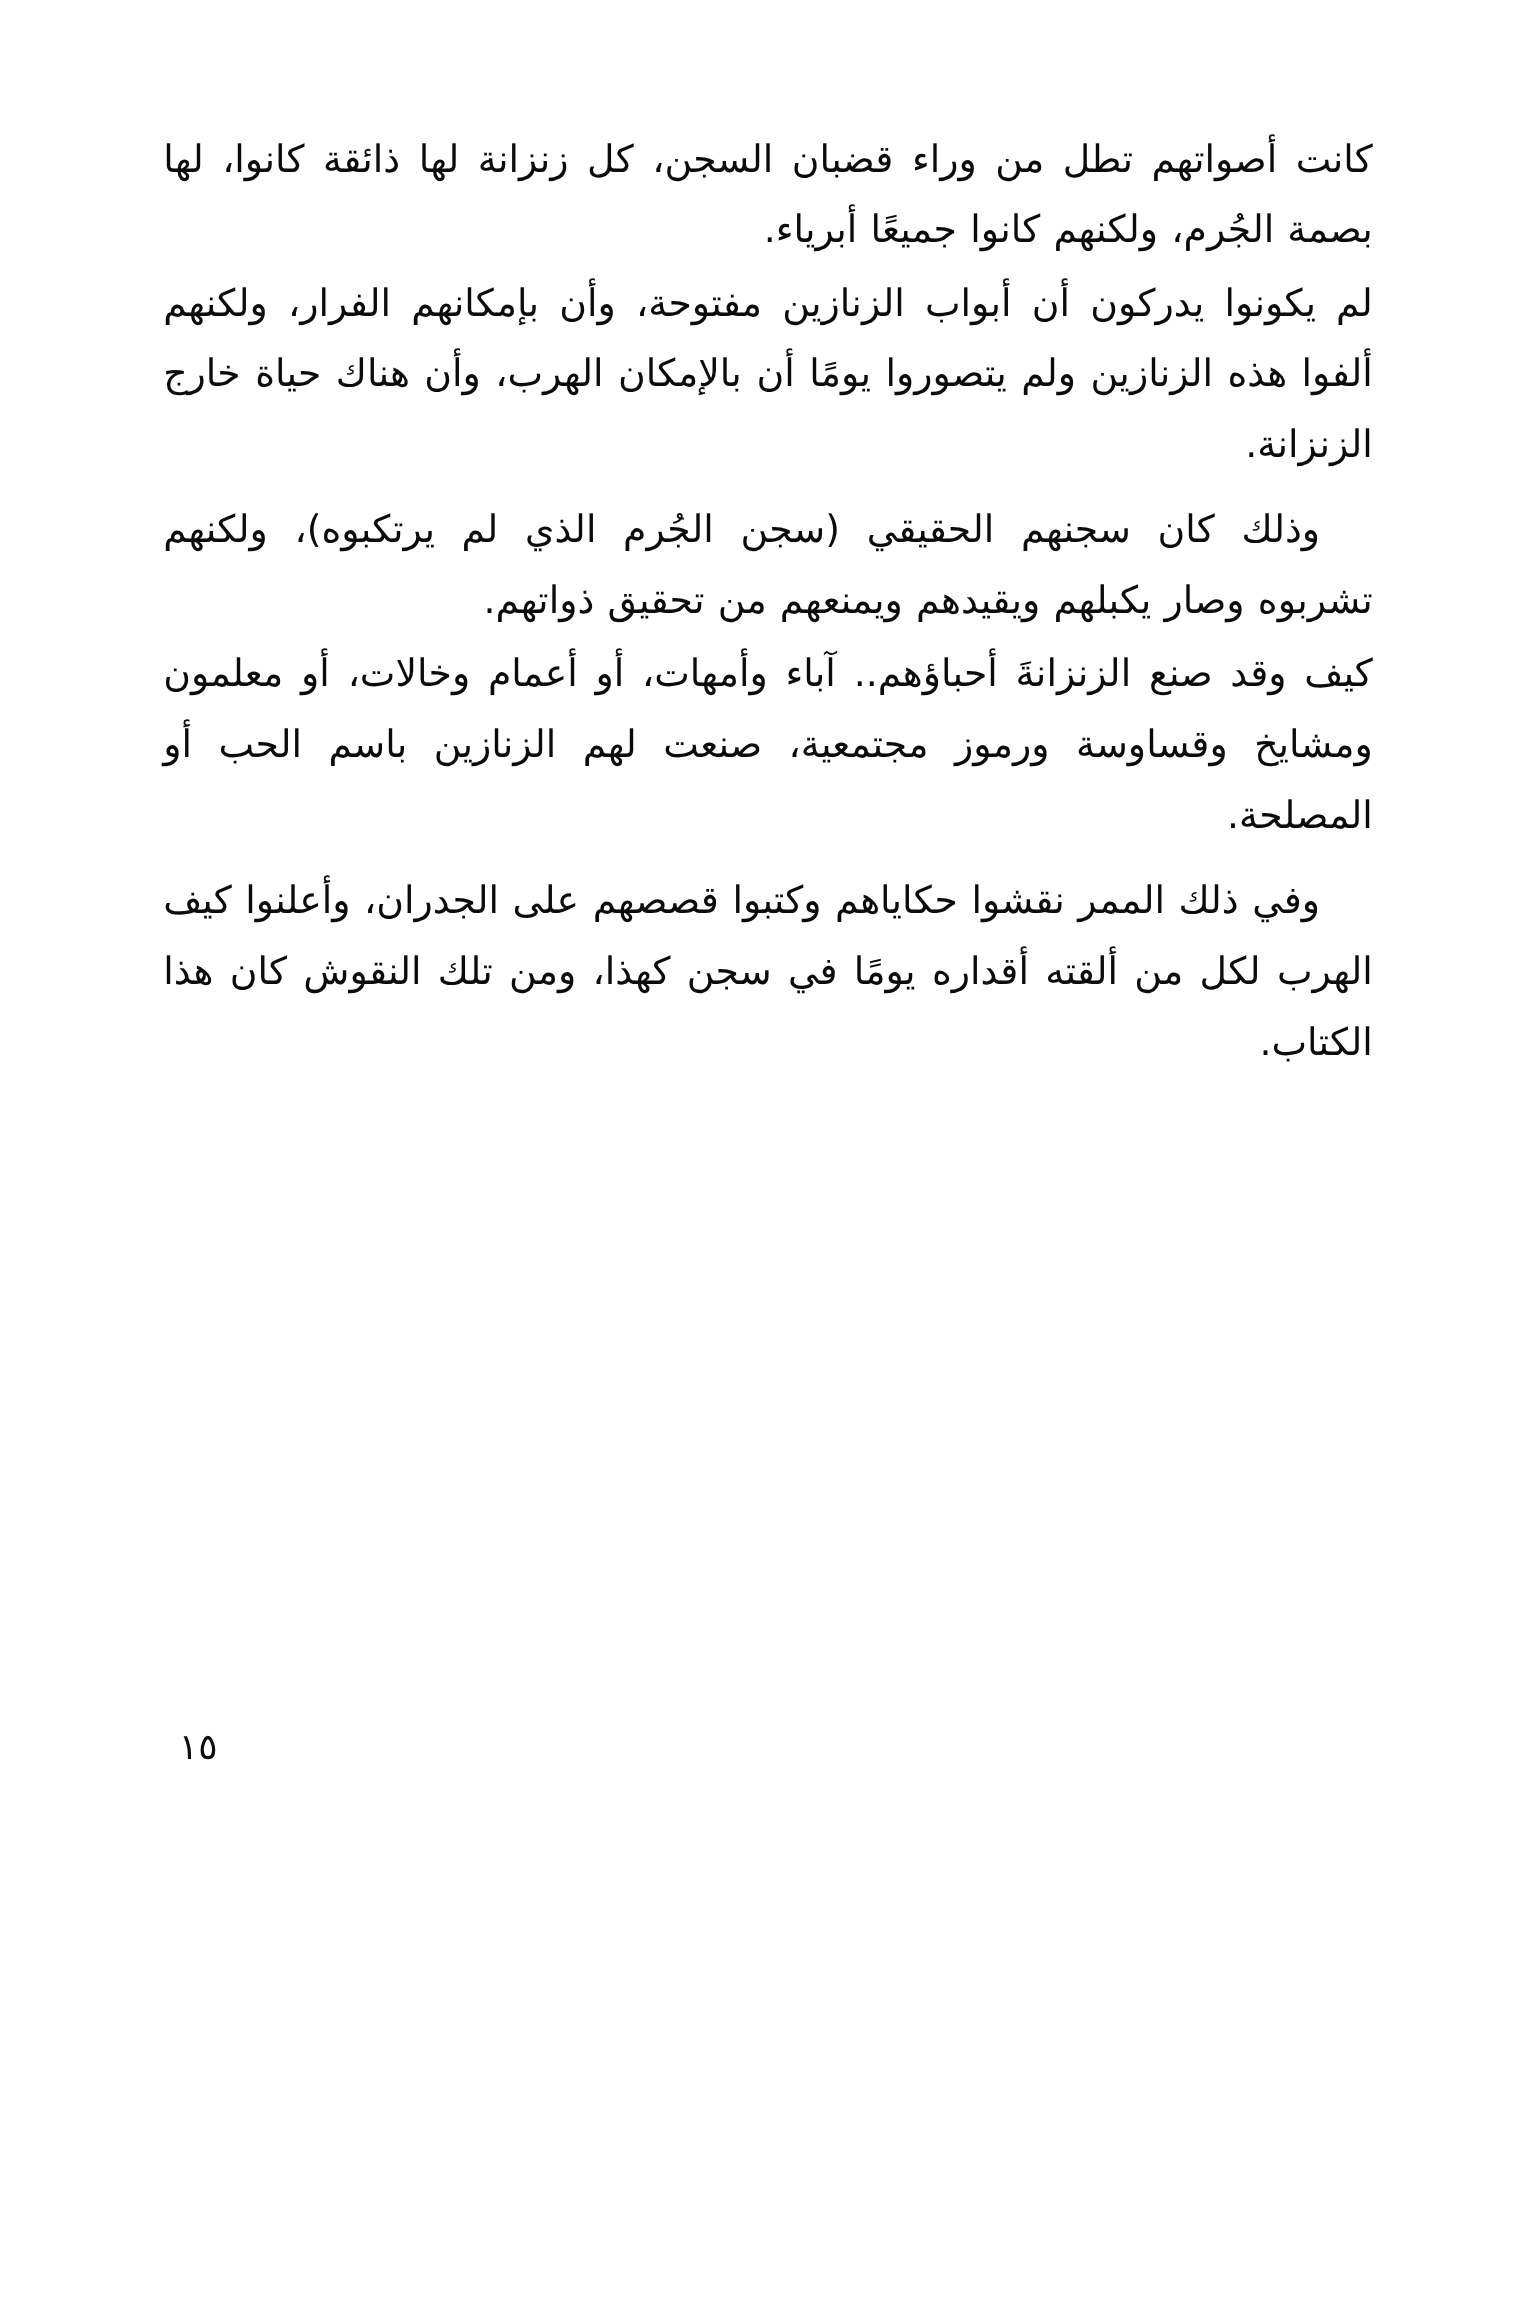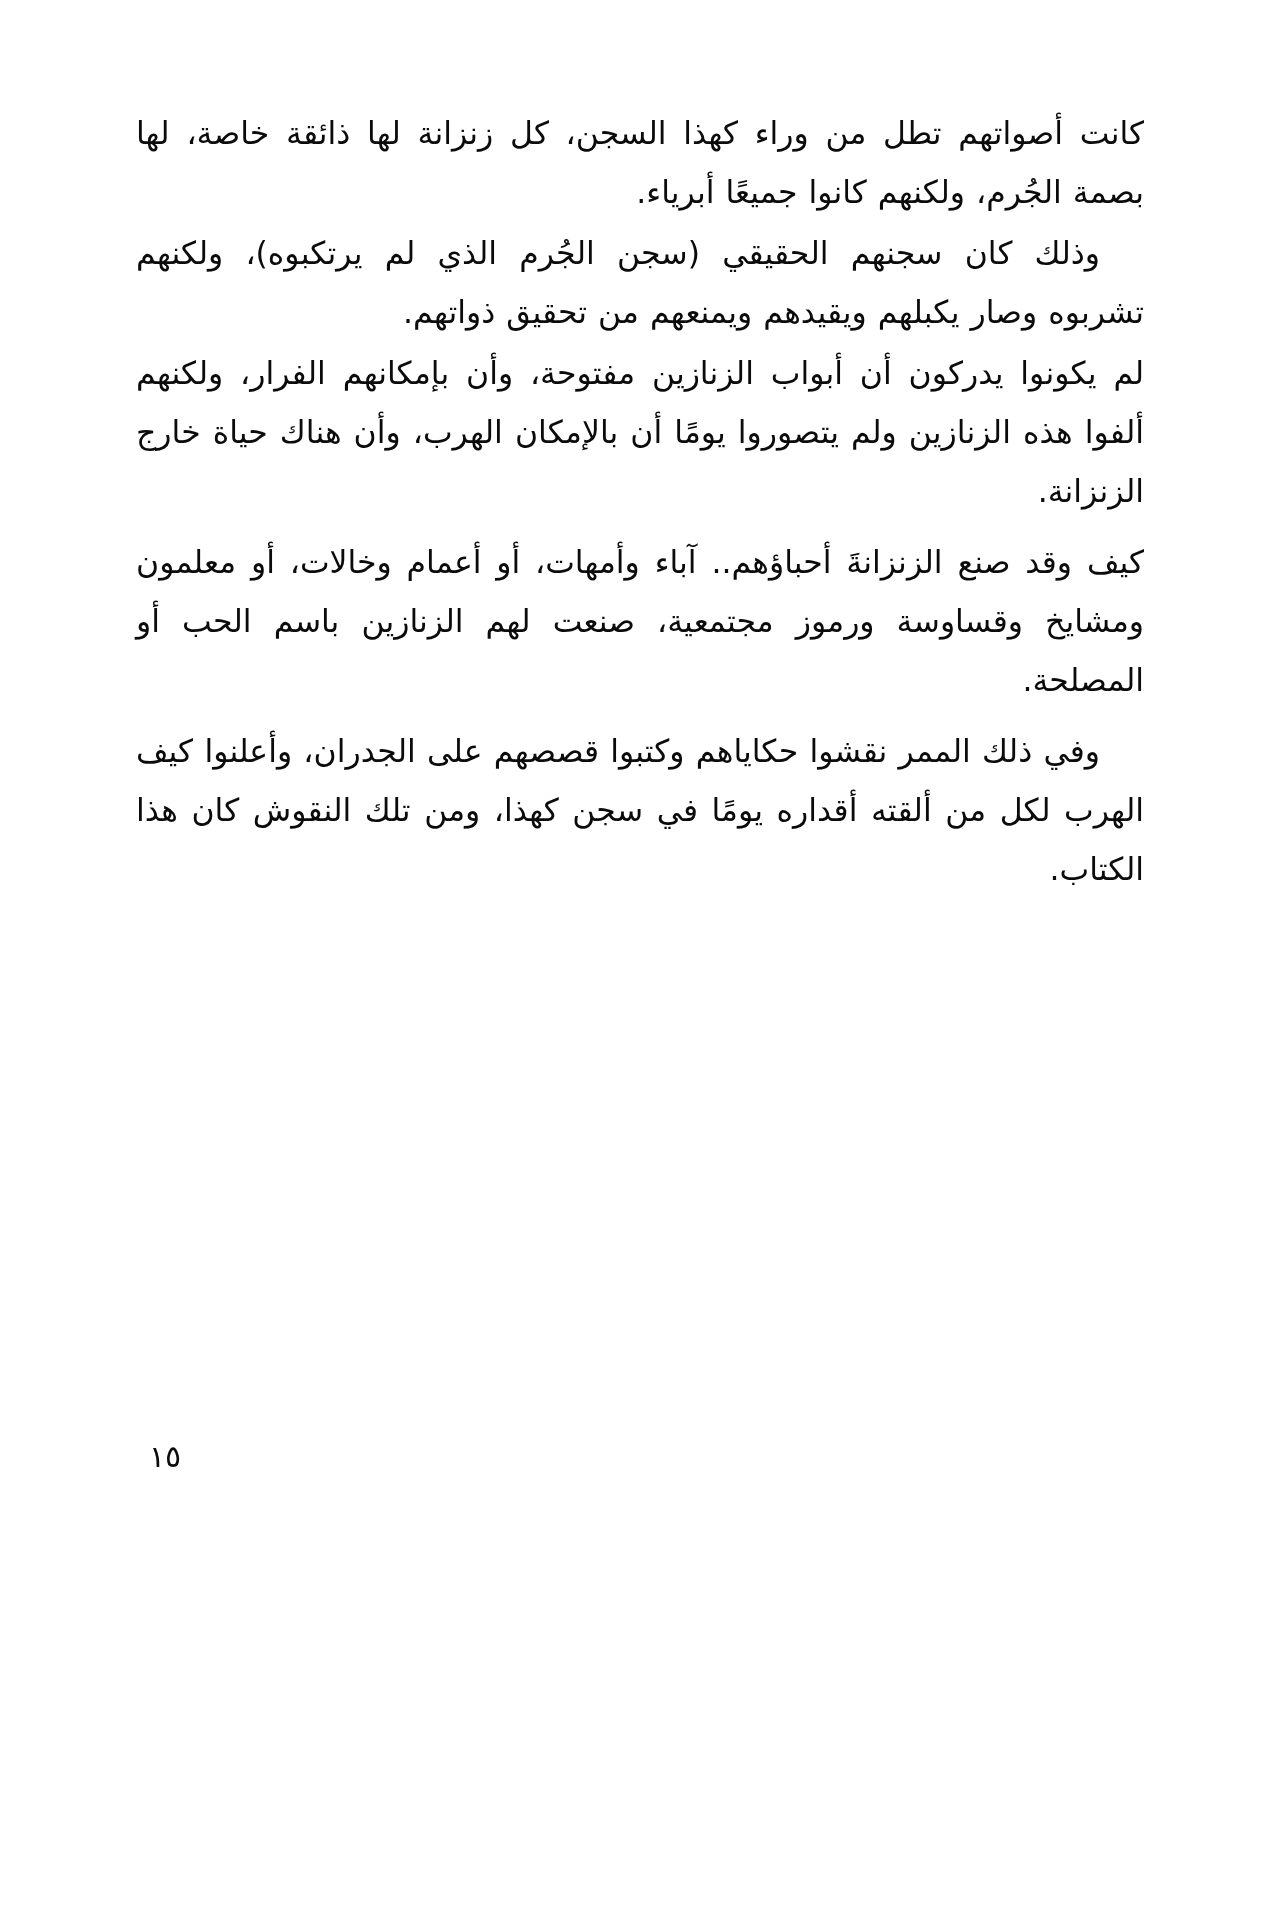--- a/index.html
+++ b/index.html
@@ -68,25 +68,25 @@
     margin-left: 13px;
   }
 </style>
 </head>
 <body>
 
 <div class="page">
 
   <div class="text-column">
 
-    <p class="para gap-small">كانت أصواتهم تطل من وراء كهذا السجن، كل زنزانة لها ذائقة خاصة، لها بصمة الجُرم، ولكنهم كانوا جميعًا أبرياء.</p>
+    <p class="para gap-small">كانت أصواتهم تطل من وراء قضبان السجن، كل زنزانة لها ذائقة كانوا، لها بصمة الجُرم، ولكنهم كانوا جميعًا أبرياء.</p>
+
+    <p class="para gap-med">لم يكونوا يدركون أن أبواب الزنازين مفتوحة، وأن بإمكانهم الفرار، ولكنهم ألفوا هذه الزنازين ولم يتصوروا يومًا أن بالإمكان الهرب، وأن هناك حياة خارج الزنزانة.</p>
 
     <p class="para indent gap-small">وذلك كان سجنهم الحقيقي (سجن الجُرم الذي لم يرتكبوه)، ولكنهم تشربوه وصار يكبلهم ويقيدهم ويمنعهم من تحقيق ذواتهم.</p>
-
-    <p class="para gap-med">لم يكونوا يدركون أن أبواب الزنازين مفتوحة، وأن بإمكانهم الفرار، ولكنهم ألفوا هذه الزنازين ولم يتصوروا يومًا أن بالإمكان الهرب، وأن هناك حياة خارج الزنزانة.</p>
 
     <p class="para gap-med">كيف وقد صنع الزنزانةَ أحباؤهم.. آباء وأمهات، أو أعمام وخالات، أو معلمون ومشايخ وقساوسة ورموز مجتمعية، صنعت لهم الزنازين باسم الحب أو المصلحة.</p>
 
 
 
     <p class="para indent">وفي ذلك الممر نقشوا حكاياهم وكتبوا قصصهم على الجدران، وأعلنوا كيف الهرب لكل من ألقته أقداره يومًا في سجن كهذا، ومن تلك النقوش كان هذا الكتاب.</p>
 
   </div>
 
   <div class="folio">١٥</div>

